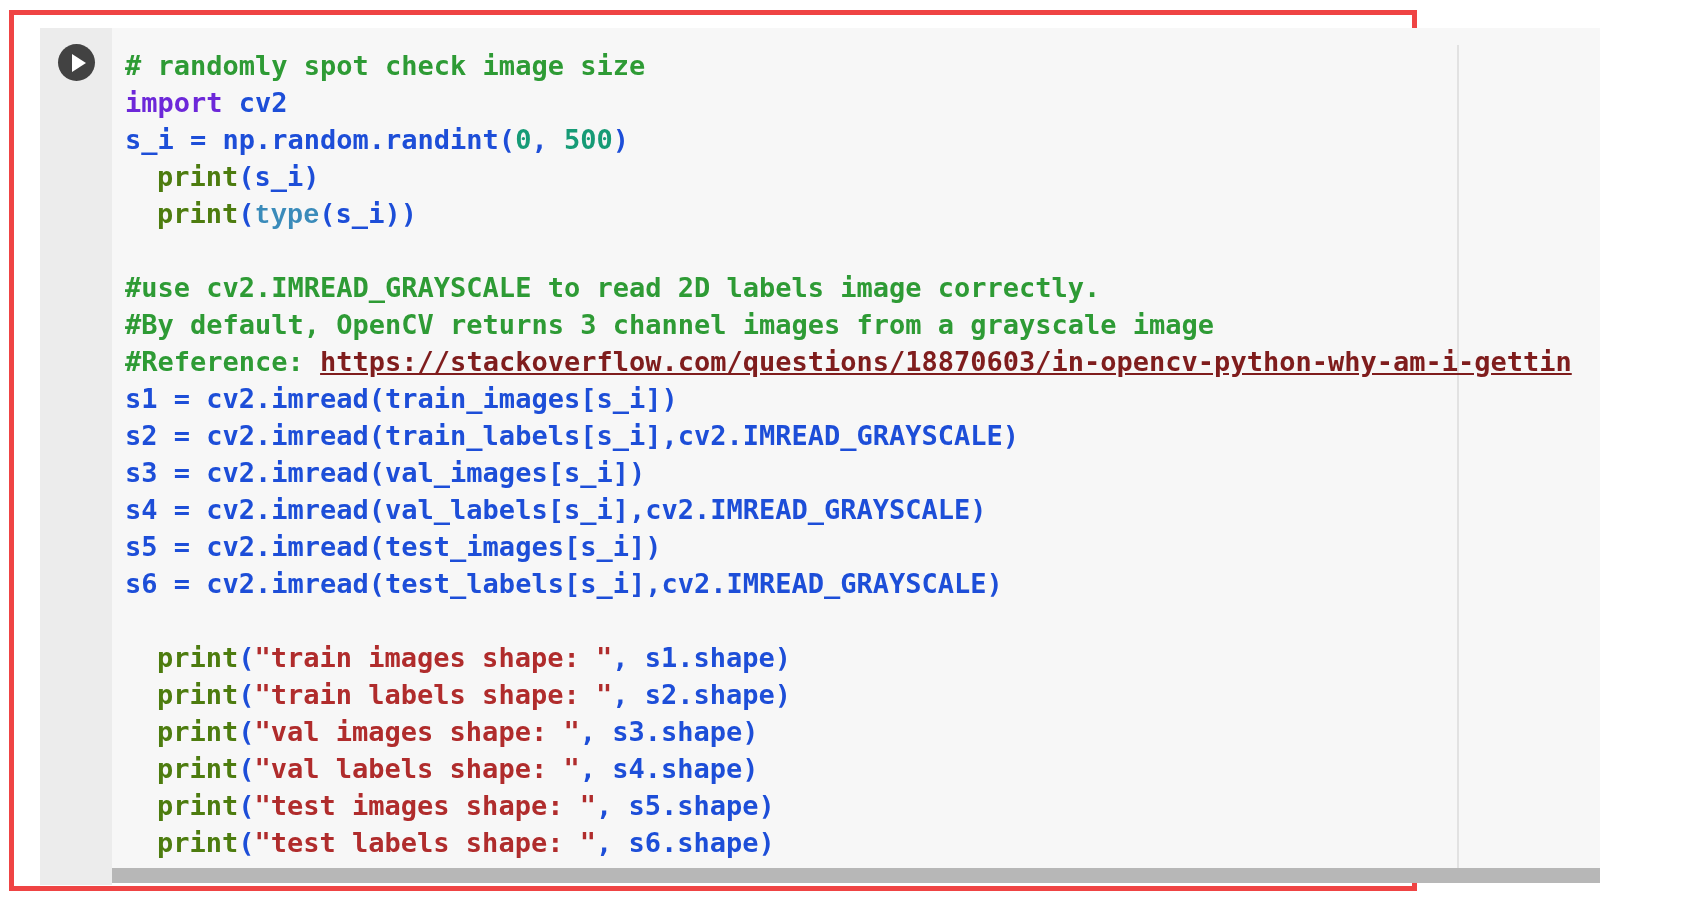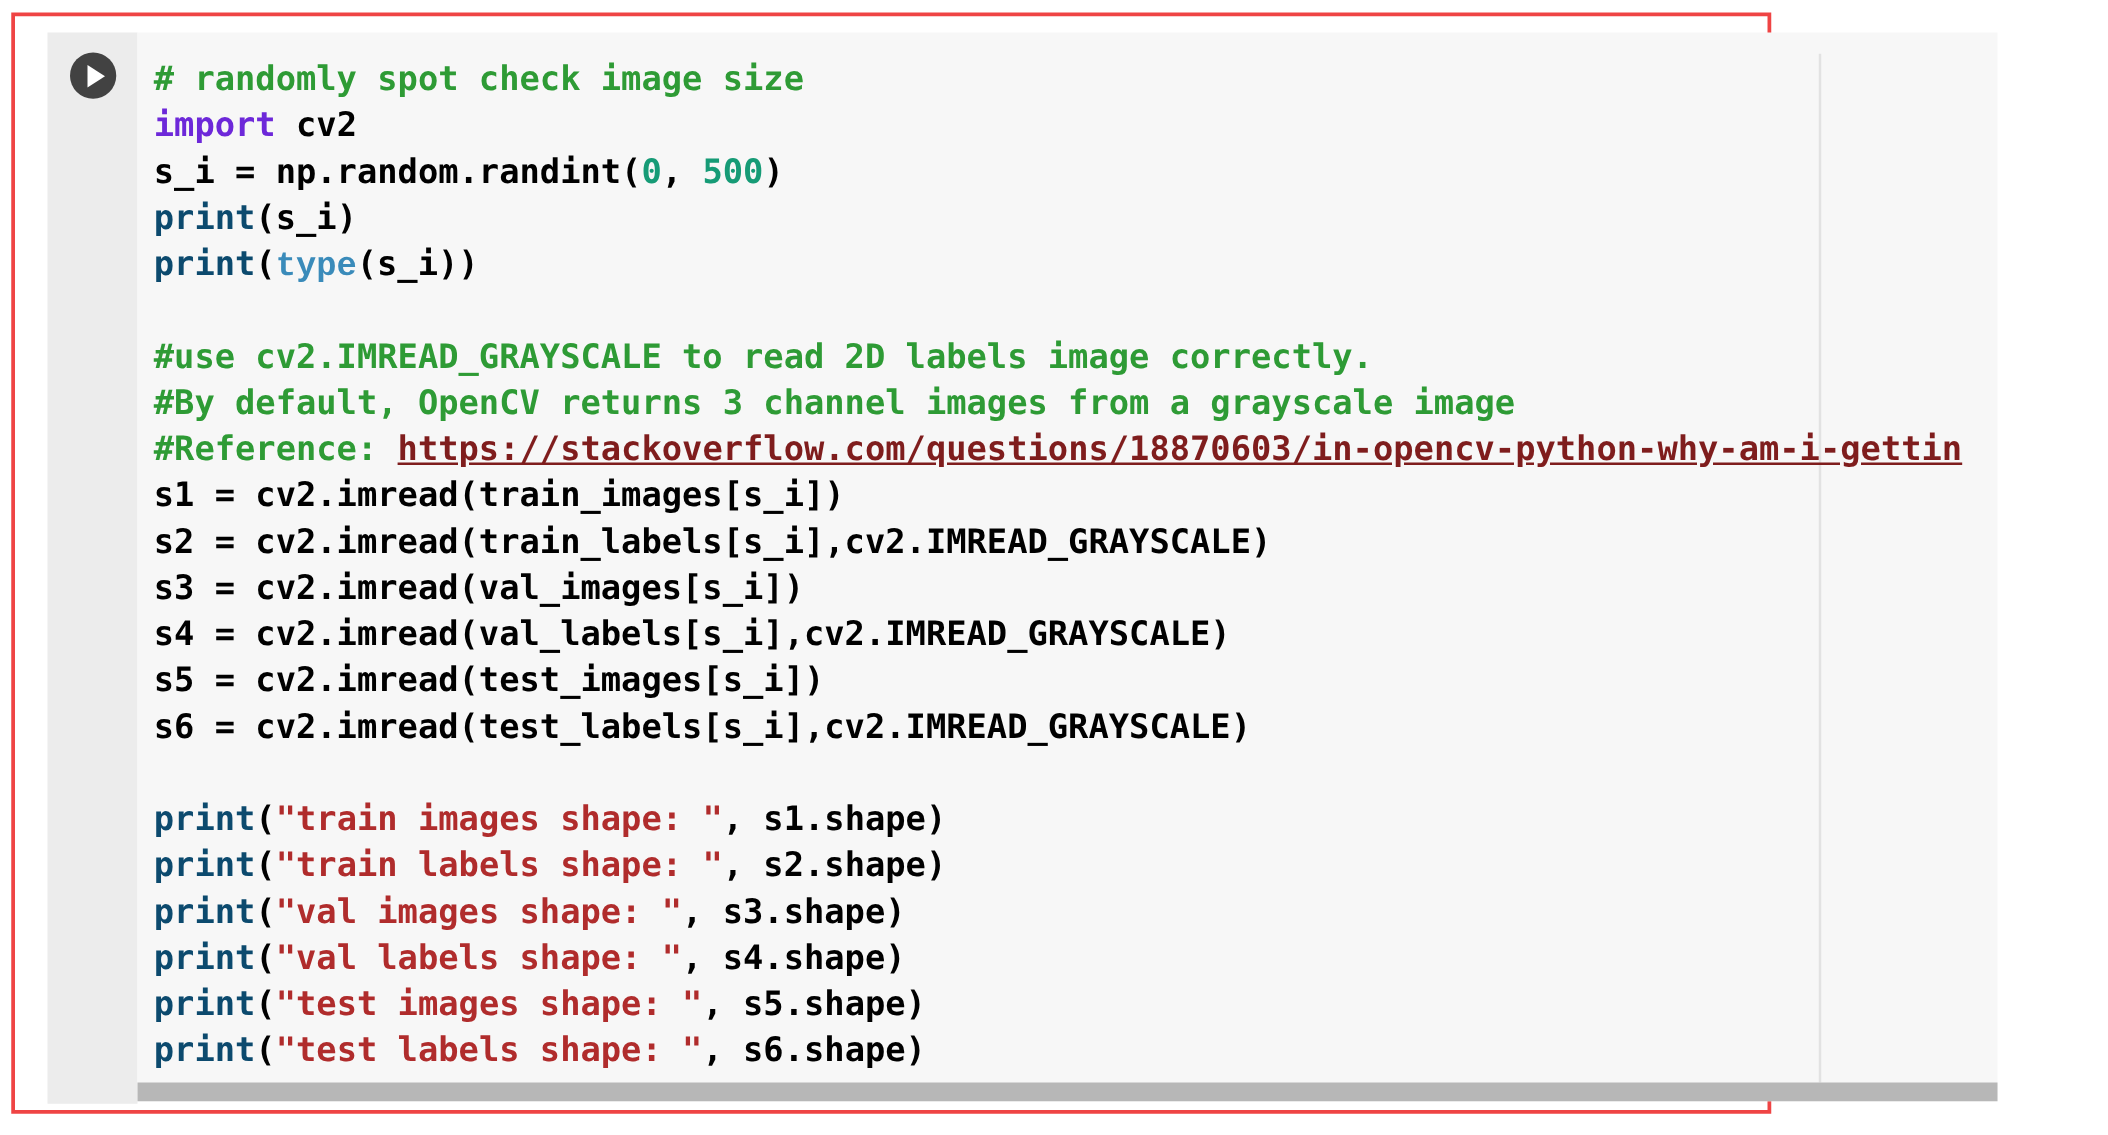--- a/index.html
+++ b/index.html
@@ -6,21 +6,21 @@
   html, body {
     width: 1686px; height: 908px;
     background: #ffffff;
     font-family: "DejaVu Sans Mono", "Liberation Mono", monospace;
     overflow: hidden;
   }
   .frame {
     position: absolute;
     left: 9px; top: 10px;
     width: 1408px; height: 881px;
-    border: 3px solid #ef4444;
+    border: 5px solid #ef4444;
     background: #ffffff;
   }
   .gutter {
     position: absolute;
     left: 26px; top: 13px;
     width: 72px; height: 857px;
     background: #ececec;
   }
   .run-button {
     position: absolute;
@@ -56,25 +56,25 @@
   .code-lines {
     position: absolute;
     left: 13px; top: 19px;
     font-weight: bold;
     font-size: 27px;
     line-height: 37px;
     white-space: pre;
     color: #1c1c1c;
   }
   .code-line { height: 37px; }
-  .tk-plain   { color: #000000; }
+  .tk-plain   { color: #1d4ed8; }
   .tk-comment { color: #2e9b35; }
   .tk-link    { color: #7f1d1d; text-decoration: underline; }
   .tk-keyword { color: #6d28d9; }
-  .tk-builtin { color: #0c4a6e; }
+  .tk-builtin { color: #4d7c0f; margin-left: 32px; }
   .tk-type    { color: #3a8bba; font-family: Liberation Mono, monospace; }
   .tk-number  { color: #169b76; }
   .tk-string  { color: #b02c2c; }
   .h-scrollbar-thumb {
     position: absolute;
     left: 98px; top: 853px;
     width: 1488px; height: 15px;
     background: #b7b7b7;
     cursor: pointer;
   }

